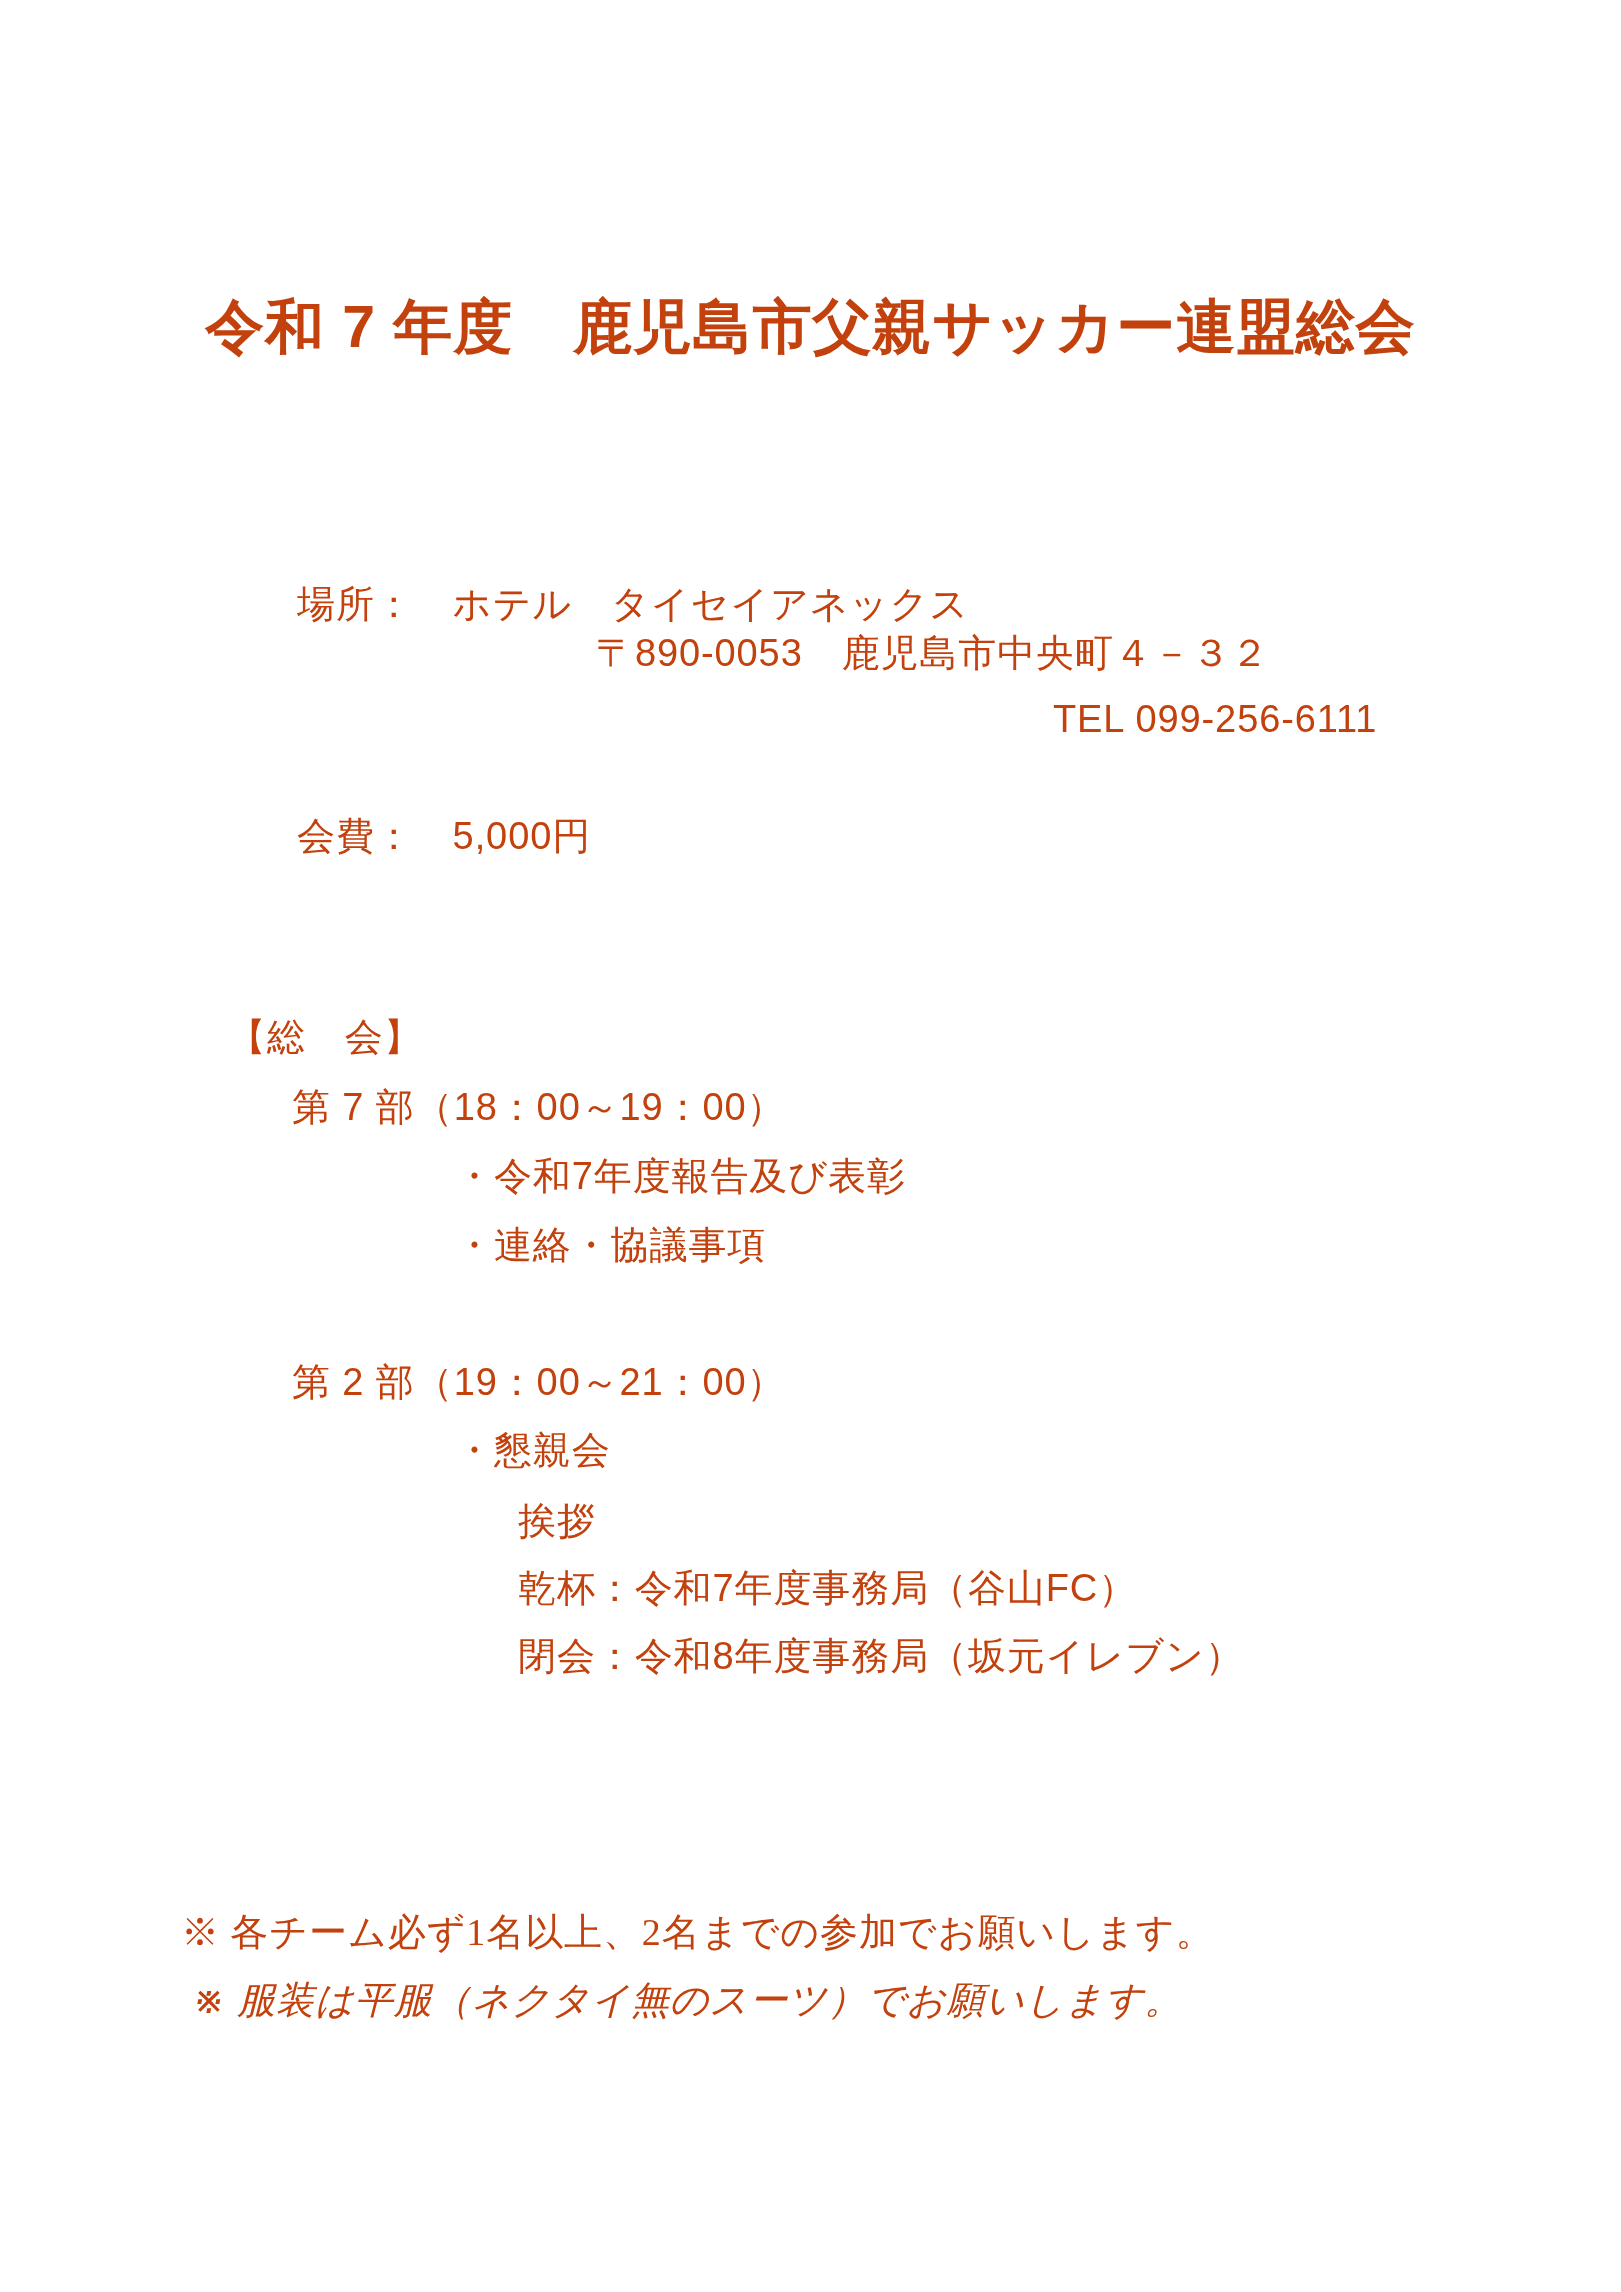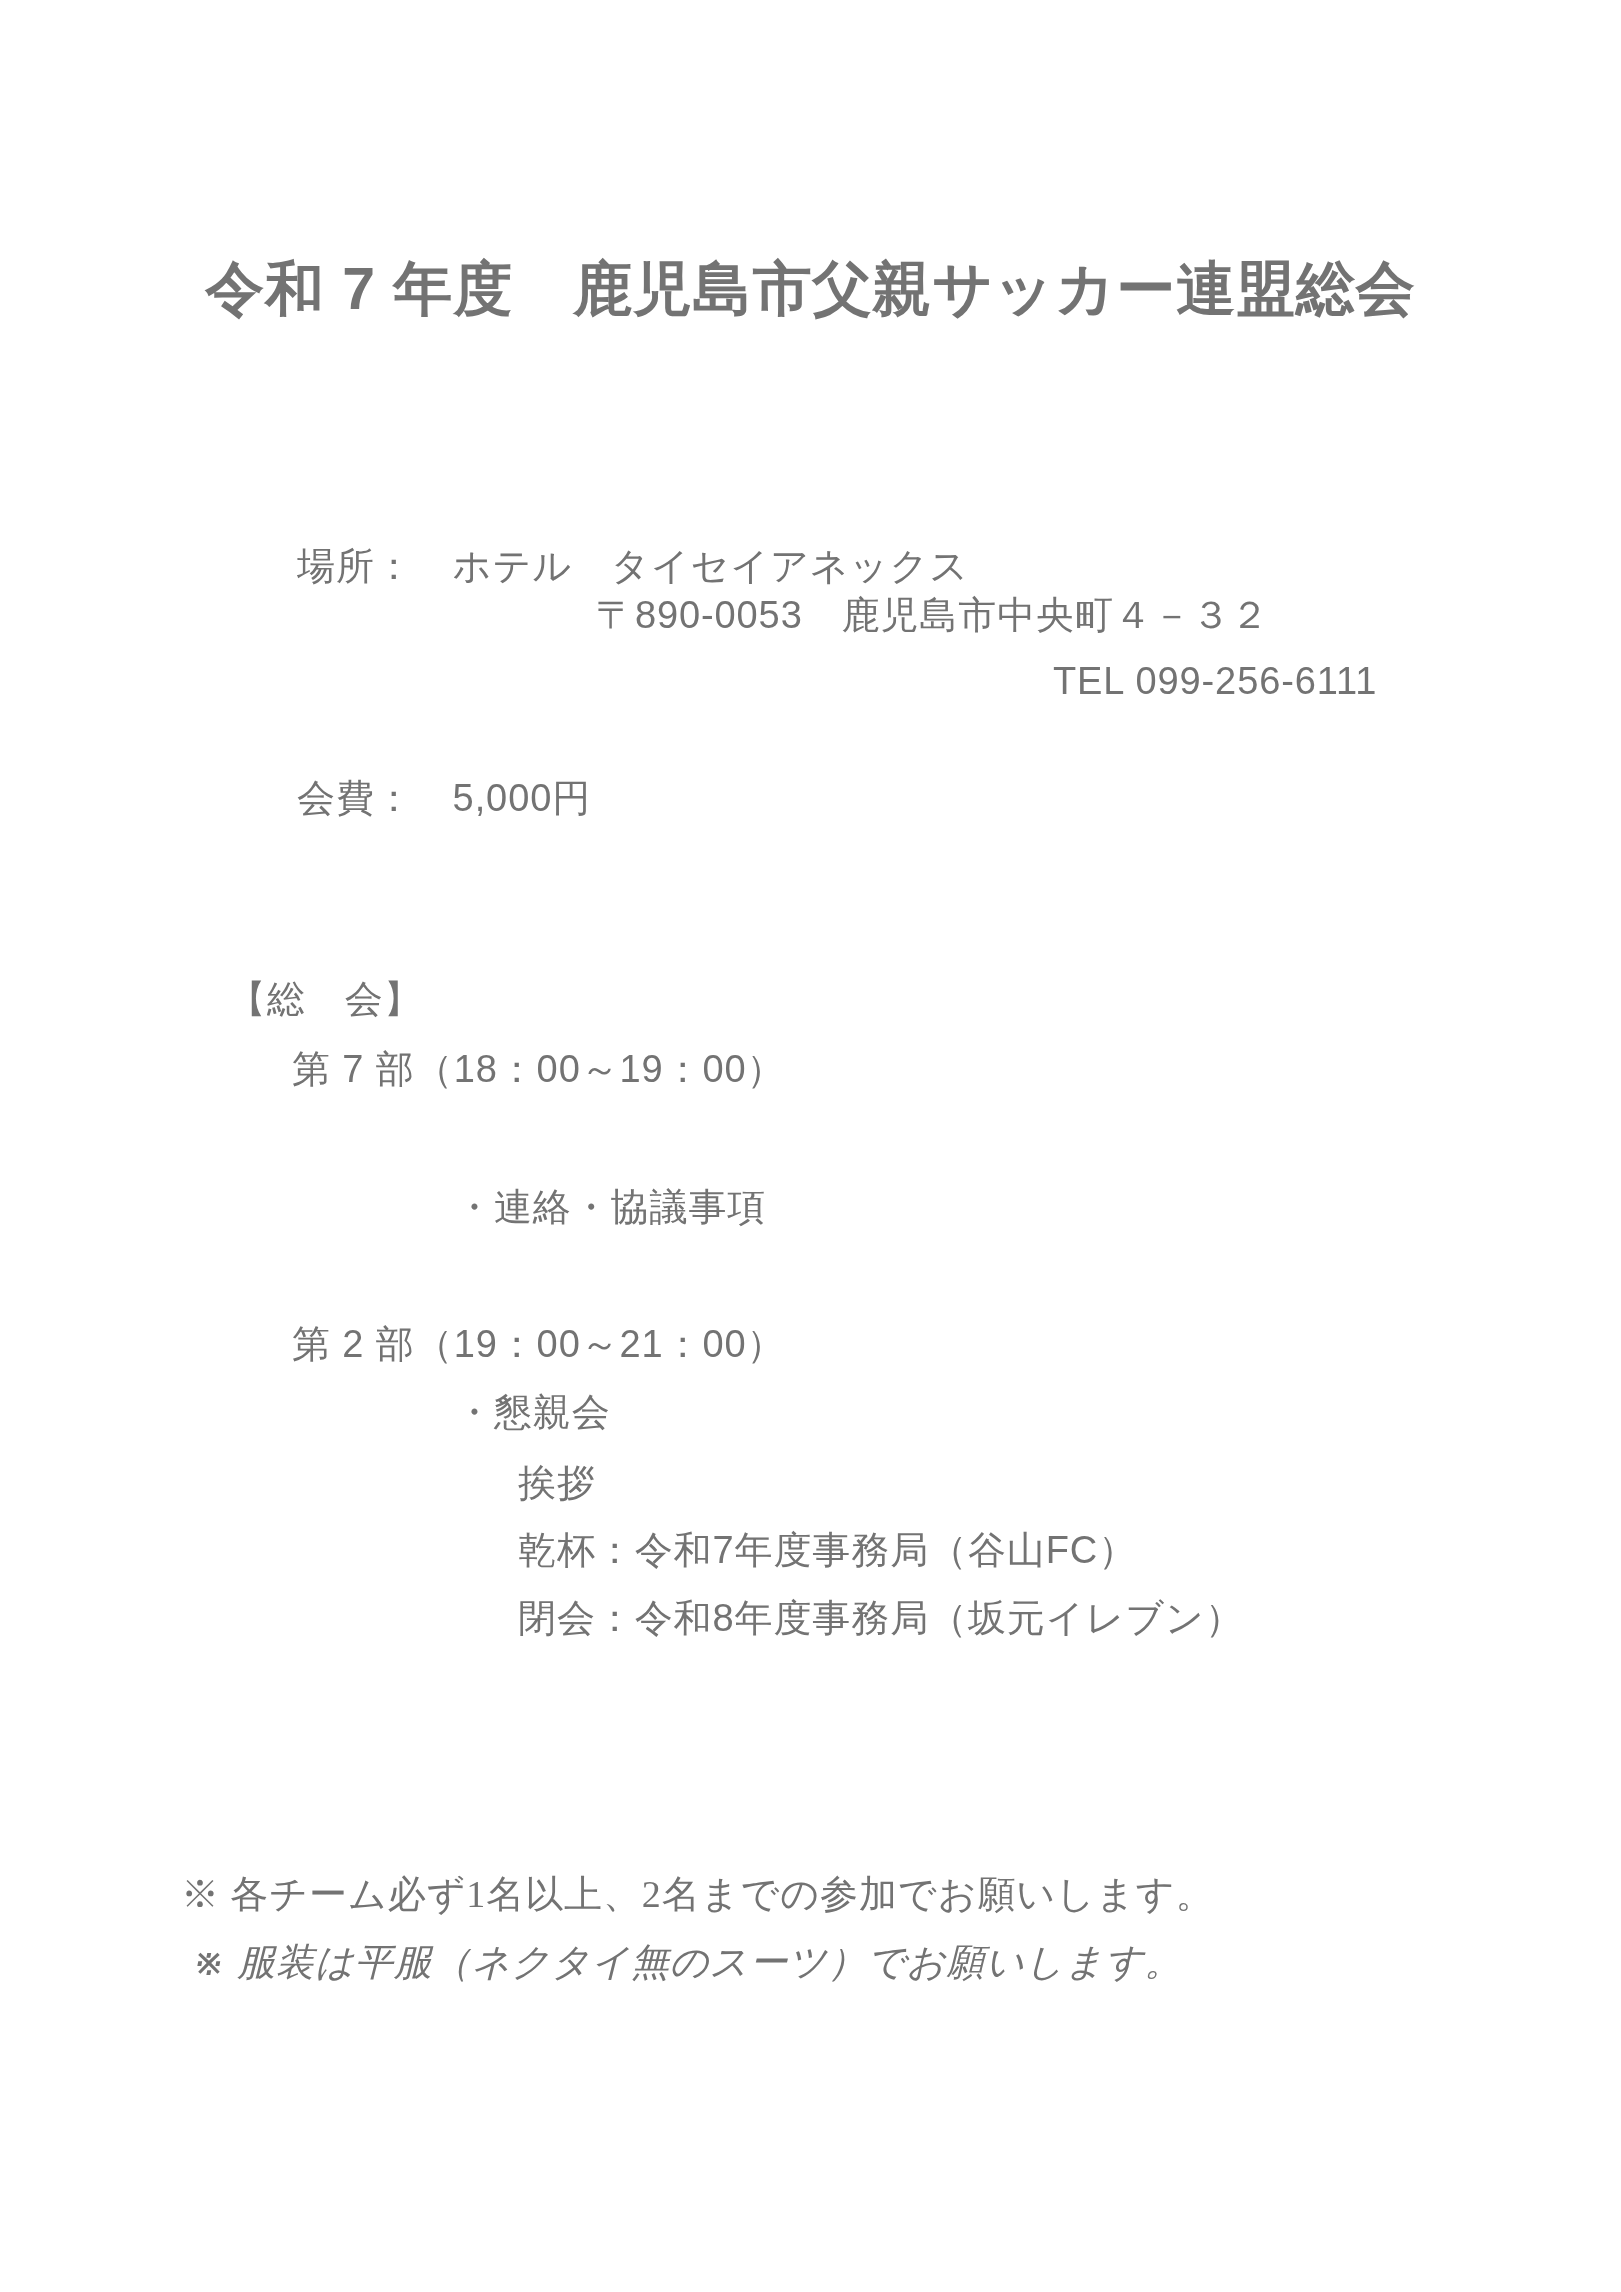--- a/index.html
+++ b/index.html
@@ -15,21 +15,22 @@
     color: #1b1b1b;
     font-family: "Liberation Sans", "DejaVu Sans", sans-serif;
     overflow: hidden;
   }
   .line {
     position: absolute;
     font-size: 38px;
     line-height: 1;
     letter-spacing: 0.9px;
     white-space: pre;
-    color: #737373;
+    color: #c2410c;
+    margin-top: 38px;
   }
   .doc-title {
     left: 0;
     width: 1621px;
     top: 260px;
     text-align: center;
     font-size: 59px;
     font-weight: bold;
     letter-spacing: 0.9px;
   }
@@ -63,20 +64,21 @@
   <div class="line l-address">〒890-0053　鹿児島市中央町４－３２</div>
 
   <div class="line l-tel">TEL 099-256-6111</div>
 
   <div class="line l-fee">会費：　5,000円</div>
 
   <div class="line l-heading">【総　会】</div>
 
   <div class="line l-part1">第 7 部（18：00～19：00）</div>
 
+  <div class="line l-p1i0">・令和7年度報告及び表彰</div>
 
   <div class="line l-p1i1">・連絡・協議事項</div>
 
   <div class="line l-part2">第 2 部（19：00～21：00）</div>
 
   <div class="line l-p2i0">・懇親会</div>
 
   <div class="line l-sub0">挨拶</div>
 
   <div class="line l-sub1">乾杯：令和7年度事務局（谷山FC）</div>

